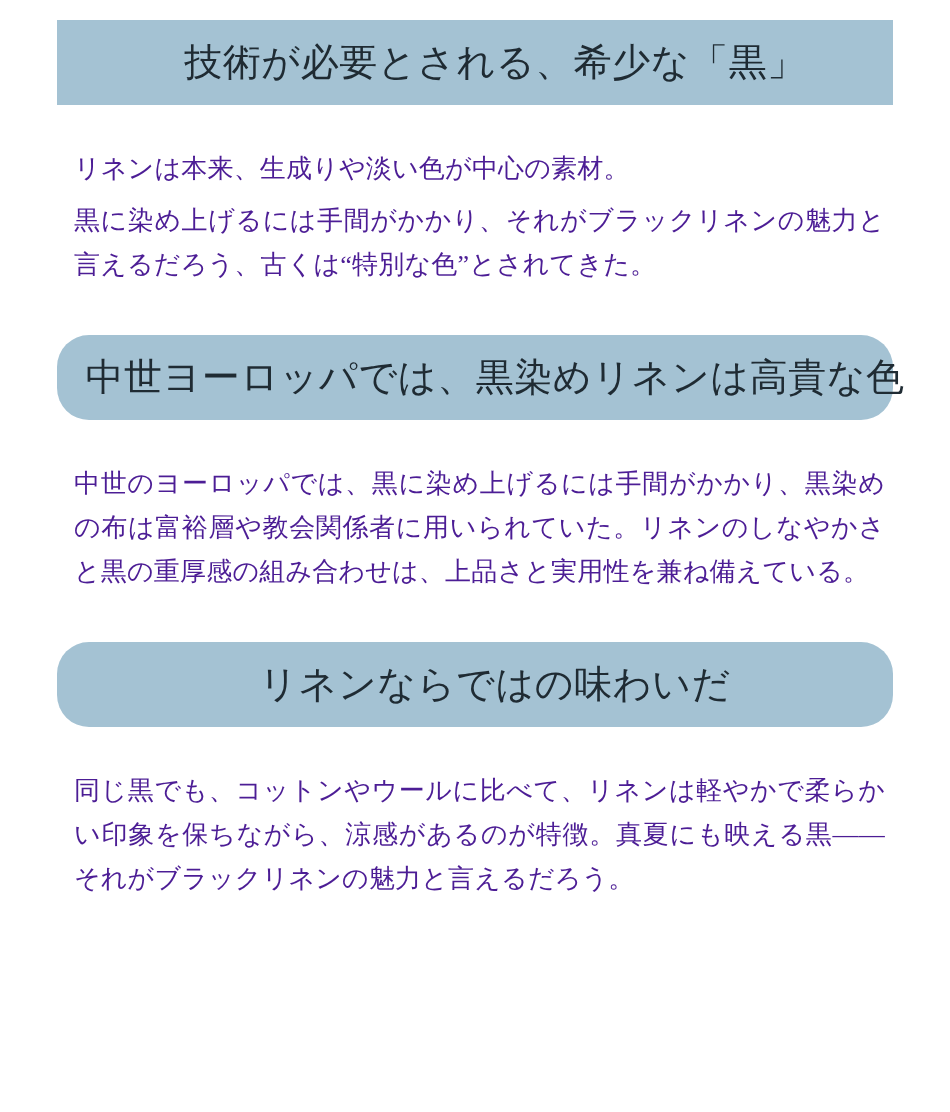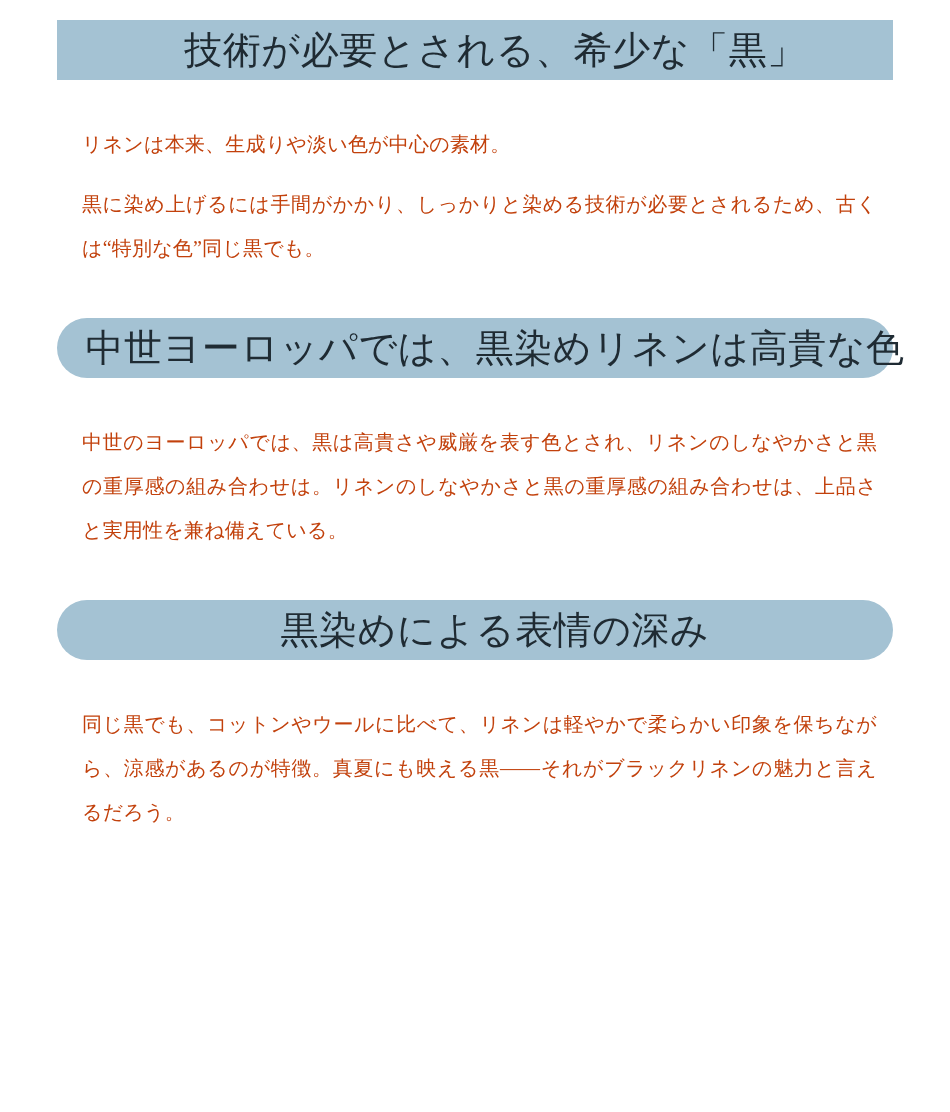--- a/index.html
+++ b/index.html
@@ -13,75 +13,75 @@
     margin: 0 auto;
     background: #ffffff;
     box-sizing: border-box;
     padding-top: 20px;
     font-family: "Liberation Serif", "DejaVu Serif", serif;
     overflow: hidden;
   }
   .section { display: block; }
   .heading-band {
     margin: 0 57px;
-    height: 60px;
+    height: 85px;
     background: #a4c2d3;
     display: flex;
     align-items: center;
     justify-content: center;
     font-size: 38px;
     letter-spacing: 0.5px;
     color: #1f2b33;
     font-weight: 500;
     white-space: nowrap;
     padding-left: 40px;
   }
   .section + .section .heading-band {
     margin-top: 48px;
     border-radius: 32px;
   }
   .body-block {
     margin: 42px 57px 0 66px;
   }
   .body-block p {
-    margin: 16px;
-    font-size: 20px;
+    margin: 8px;
+    font-size: 26px;
     line-height: 44px;
-    color: #c2410c;
+    color: #4c1d95;
     text-align: justify;
     letter-spacing: 0.2px;
   }
 </style>
 </head>
 <body>
 
 <div class="page">
 
   <div class="section">
     <div class="heading-band">
       <span>技術が必要とされる、希少な「黒」</span>
     </div>
     <div class="body-block">
       <p>リネンは本来、生成りや淡い色が中心の素材。</p>
-      <p>黒に染め上げるには手間がかかり、しっかりと染める技術が必要とされるため、古くは“特別な色”同じ黒でも。</p>
+      <p>黒に染め上げるには手間がかかり、それがブラックリネンの魅力と言えるだろう、古くは“特別な色”とされてきた。</p>
     </div>
   </div>
 
   <div class="section">
     <div class="heading-band">
       <span>中世ヨーロッパでは、黒染めリネンは高貴な色</span>
     </div>
     <div class="body-block">
-      <p>中世のヨーロッパでは、黒は高貴さや威厳を表す色とされ、リネンのしなやかさと黒の重厚感の組み合わせは。リネンのしなやかさと黒の重厚感の組み合わせは、上品さと実用性を兼ね備えている。</p>
+      <p>中世のヨーロッパでは、黒に染め上げるには手間がかかり、黒染めの布は富裕層や教会関係者に用いられていた。リネンのしなやかさと黒の重厚感の組み合わせは、上品さと実用性を兼ね備えている。</p>
     </div>
   </div>
 
   <div class="section">
     <div class="heading-band">
-      <span>黒染めによる表情の深み</span>
+      <span>リネンならではの味わいだ</span>
     </div>
   </div>
 
   <div class="section">
     <div class="body-block">
       <p>同じ黒でも、コットンやウールに比べて、リネンは軽やかで柔らかい印象を保ちながら、涼感があるのが特徴。真夏にも映える黒――それがブラックリネンの魅力と言えるだろう。</p>
     </div>
   </div>
 
 </div>

